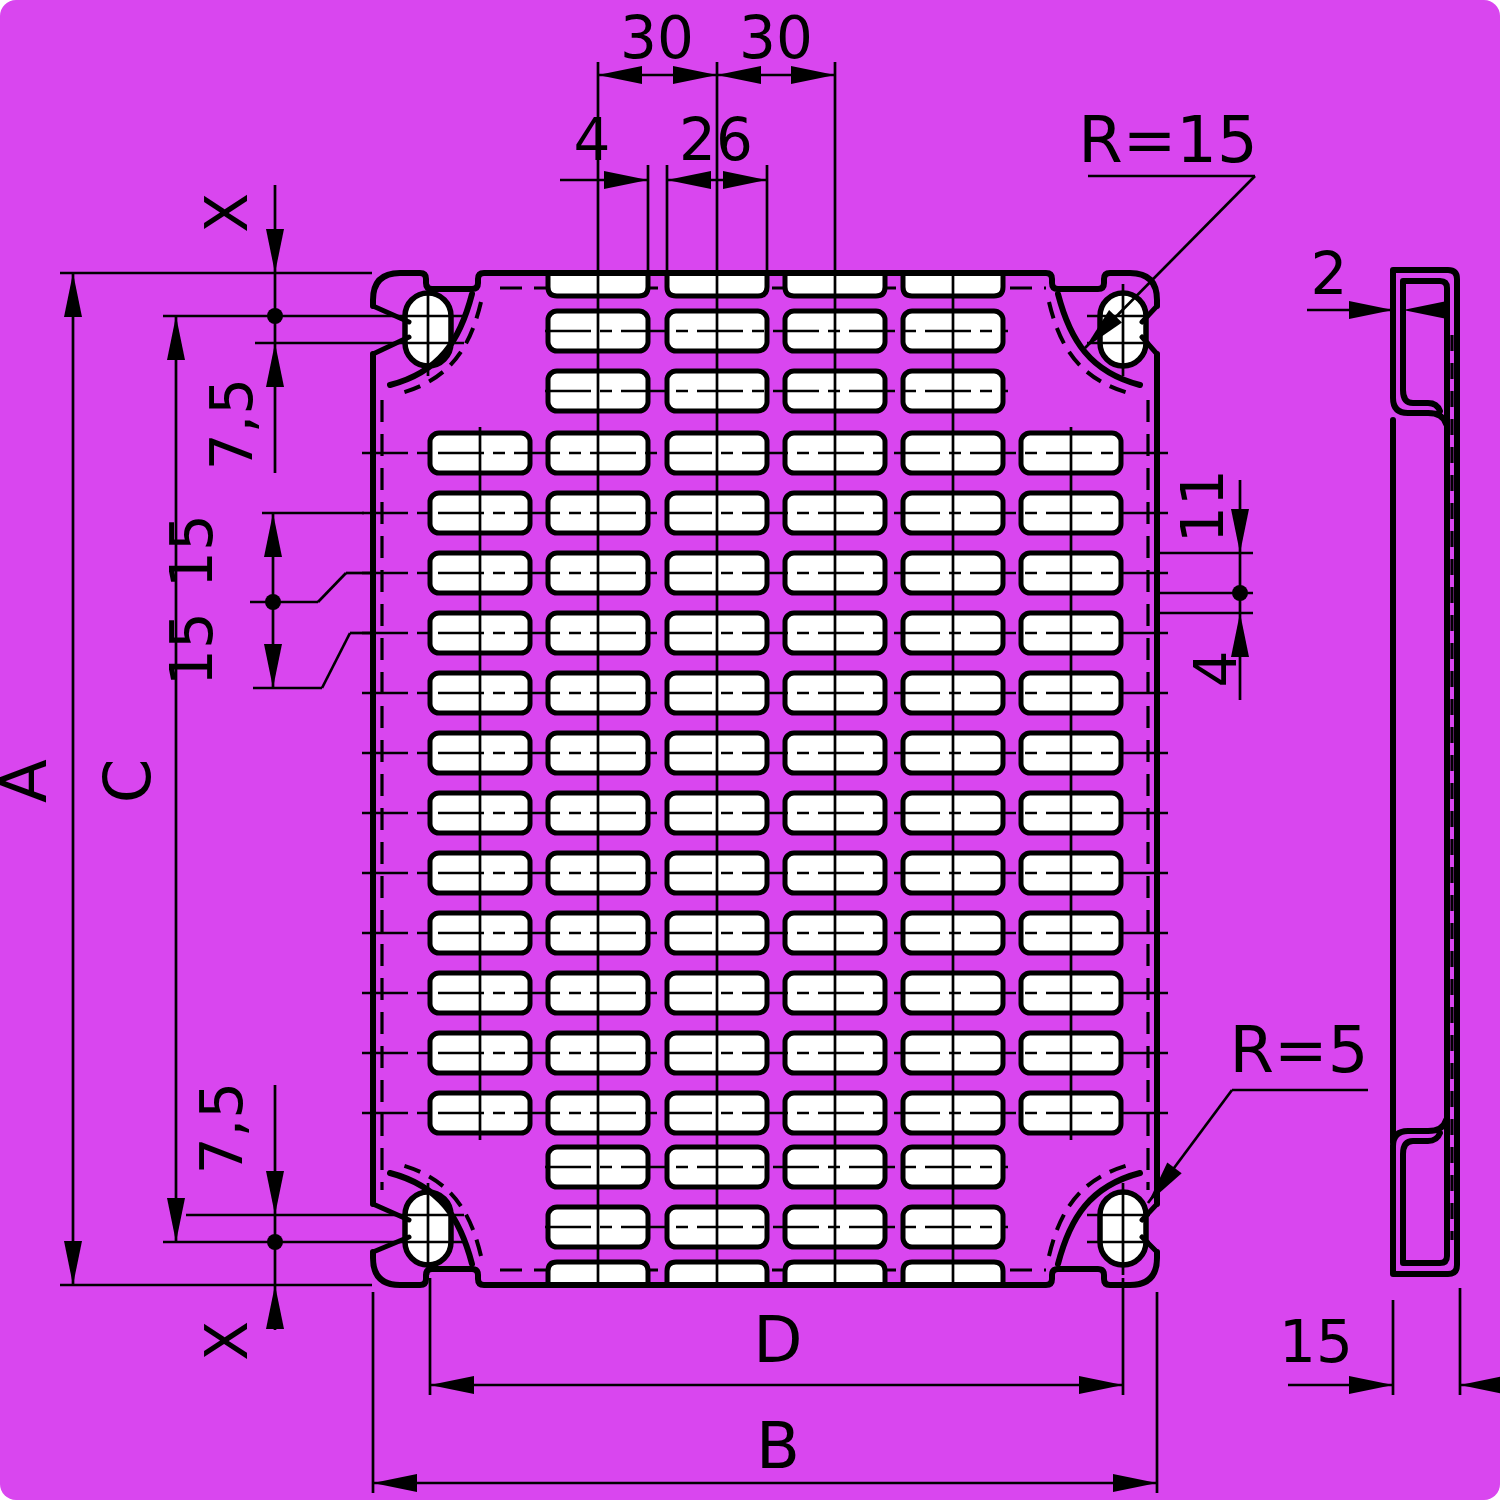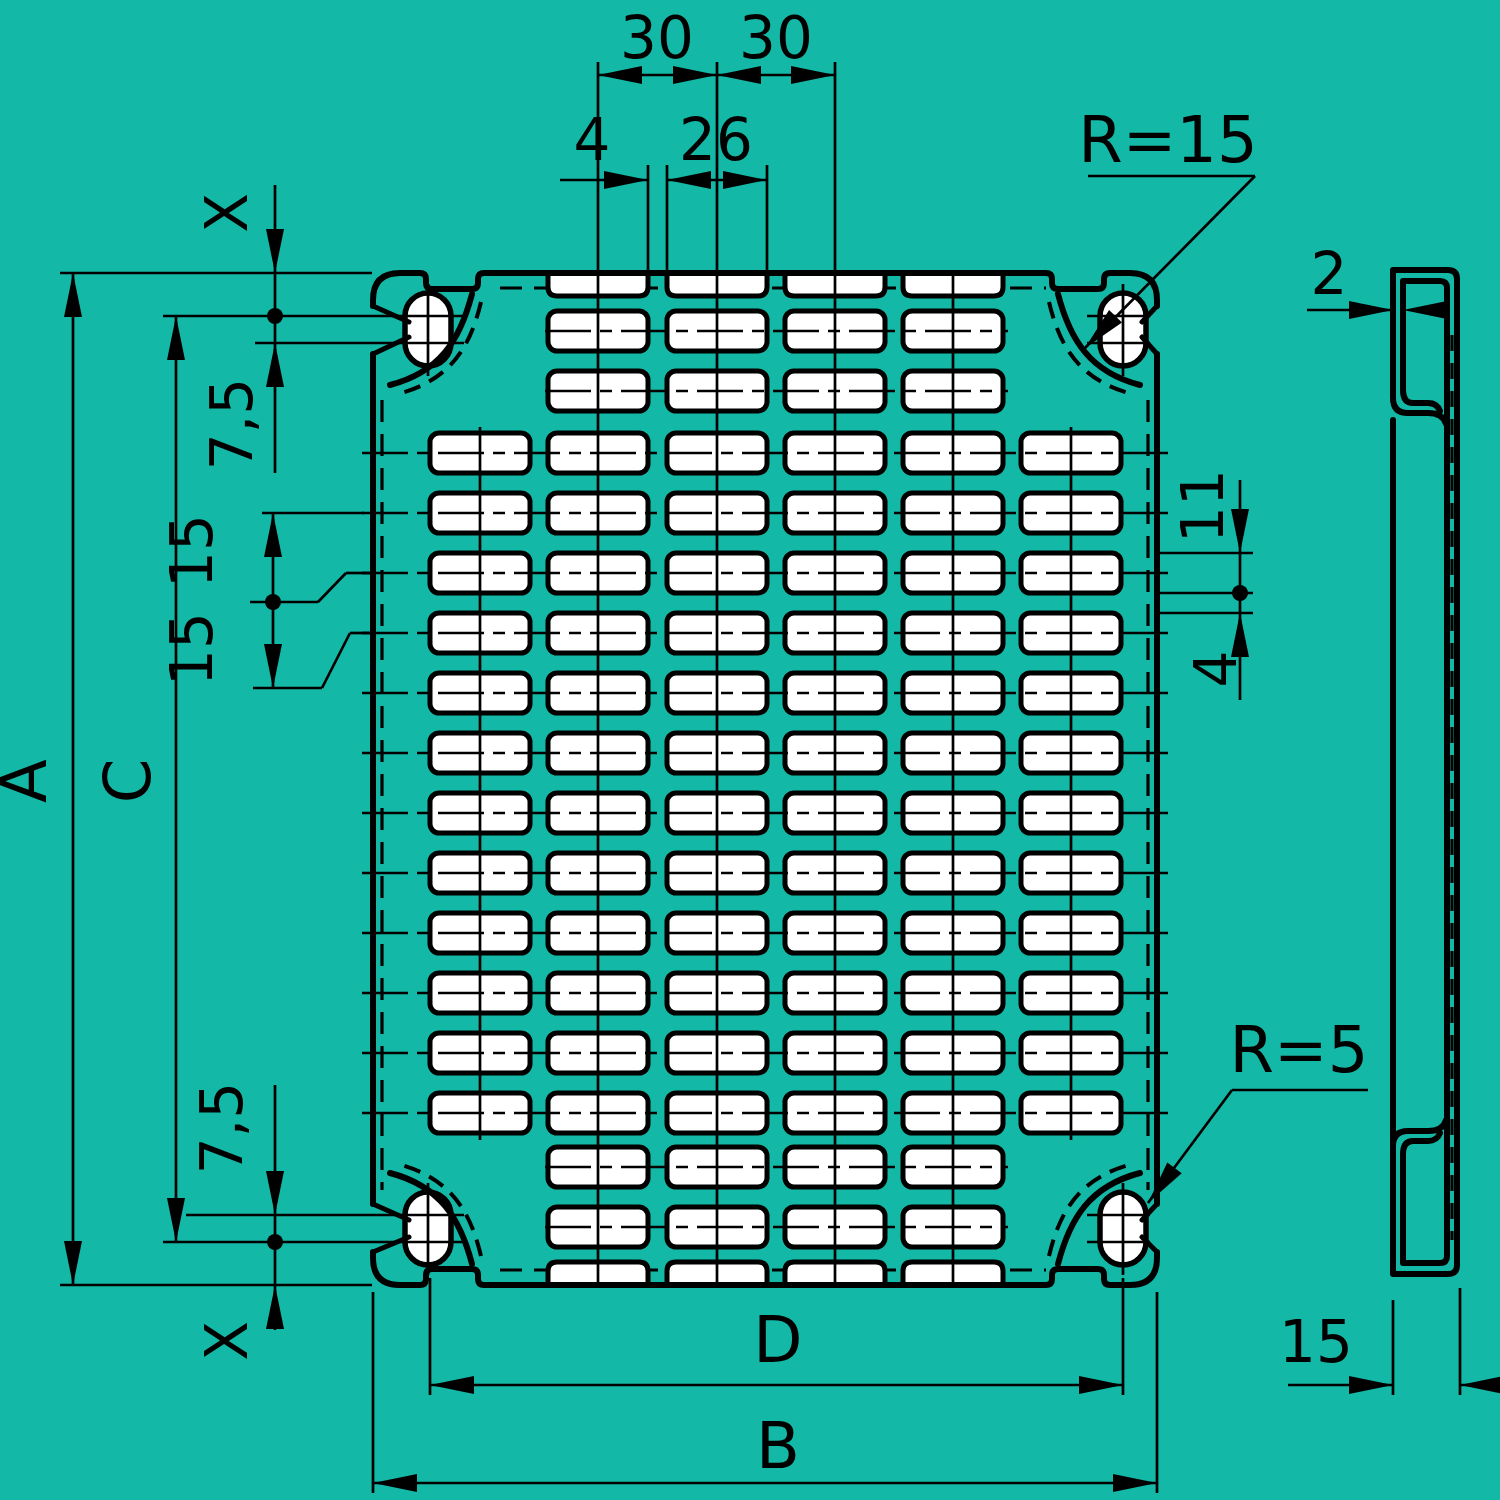--- a/index.html
+++ b/index.html
@@ -1,16 +1,16 @@
 <!DOCTYPE html>
 <html><head>
 <meta charset="utf-8">
 <style>
   html,body{margin:0;padding:0;background:#fff;}
-  .stage{width:1500px;height:1500px;position:relative;background:#14b8a6;}
+  .stage{width:1500px;height:1500px;position:relative;background:#d946ef;border-radius:16px;}
   svg{display:block;}
   text{font-family:"DejaVu Sans","Liberation Sans",sans-serif;fill:#000;}
   .lbl{font-size:58px;}
   .lbl-big{font-size:64px;}
   .thin{stroke:#000;stroke-width:2.7;fill:none;}
   .bold{stroke:#000;stroke-width:6;fill:none;stroke-linecap:round;stroke-linejoin:round;}
   .slotline{stroke:#000;stroke-width:5;fill:#fff;}
   .folddash{stroke:#000;stroke-width:3.2;fill:none;stroke-dasharray:22 12;}
   .cornerdash{stroke:#000;stroke-width:4;fill:none;stroke-dasharray:17 10;}
   .rowcenter{stroke:#000;stroke-width:2.7;fill:none;stroke-dasharray:46 9 12 9;}

